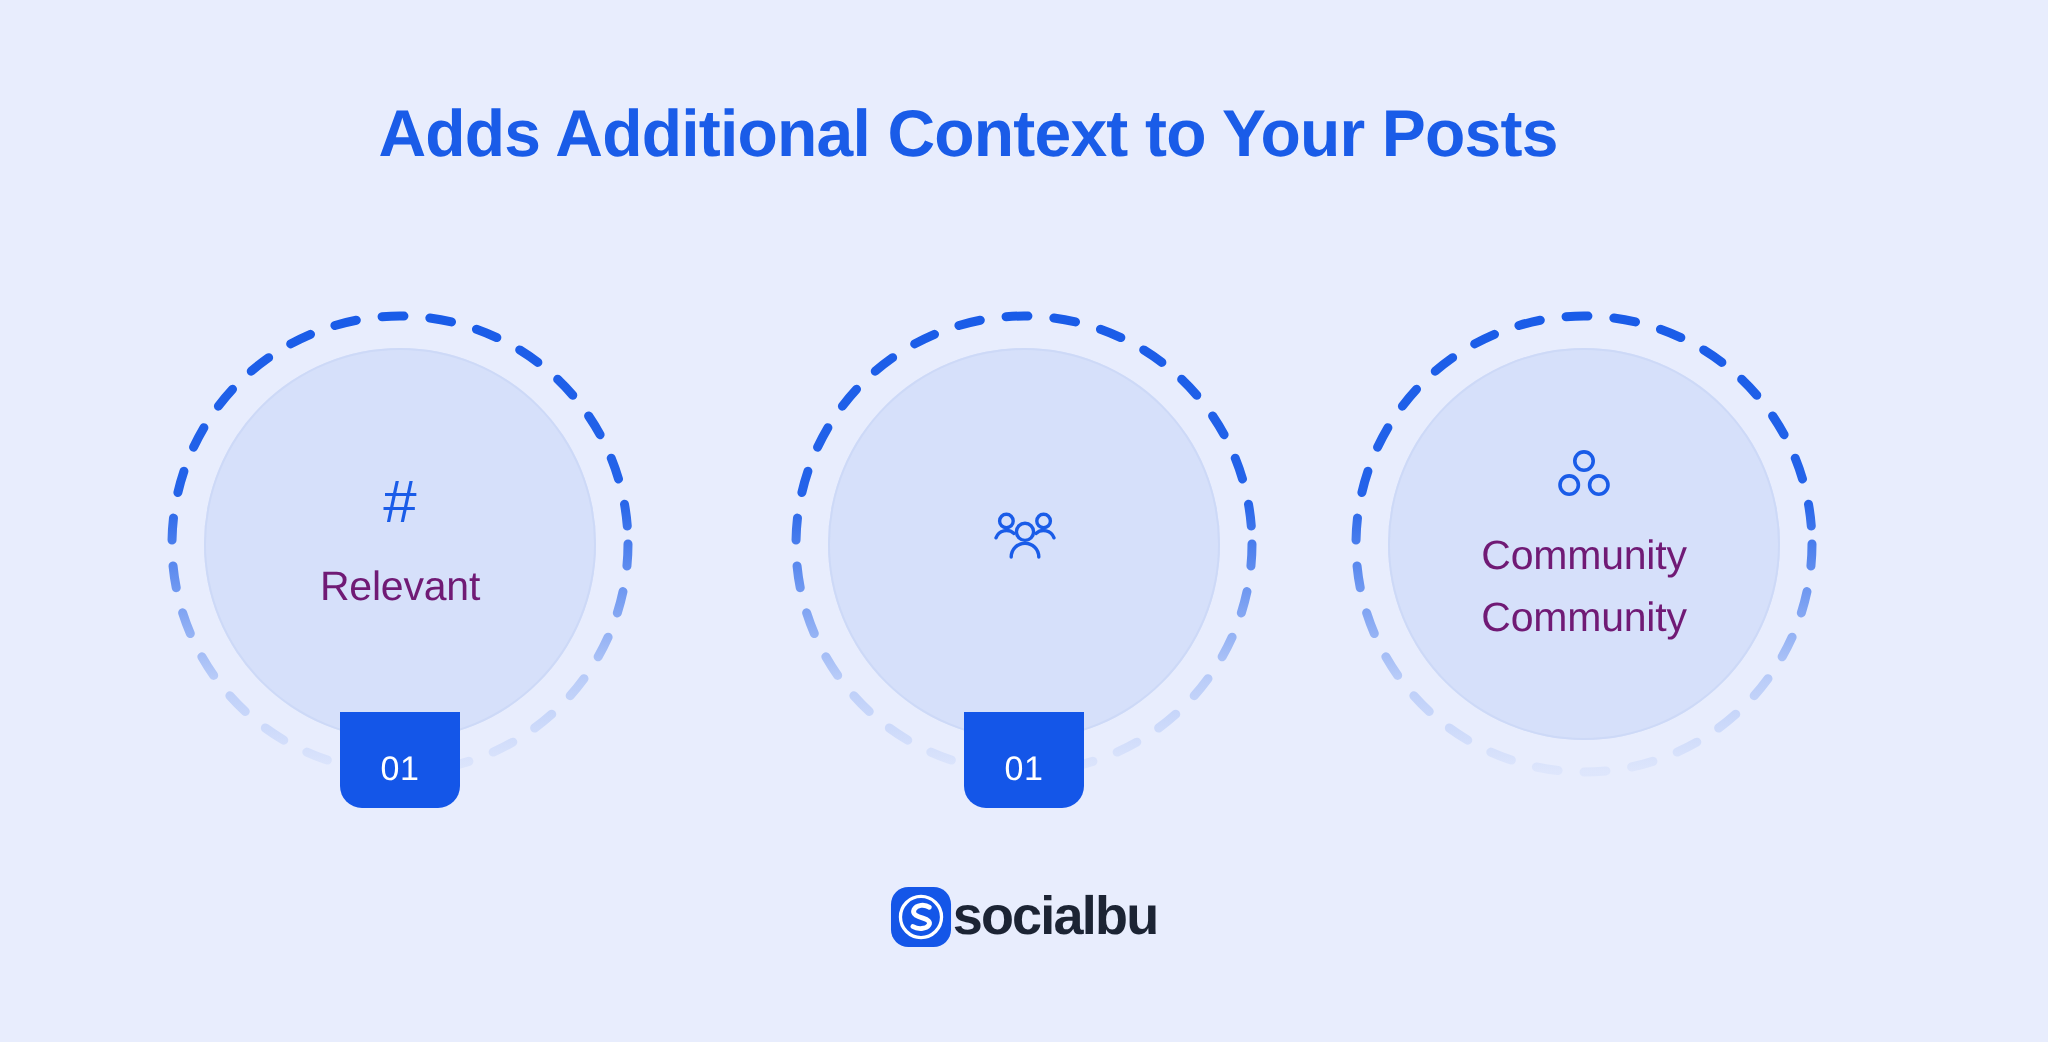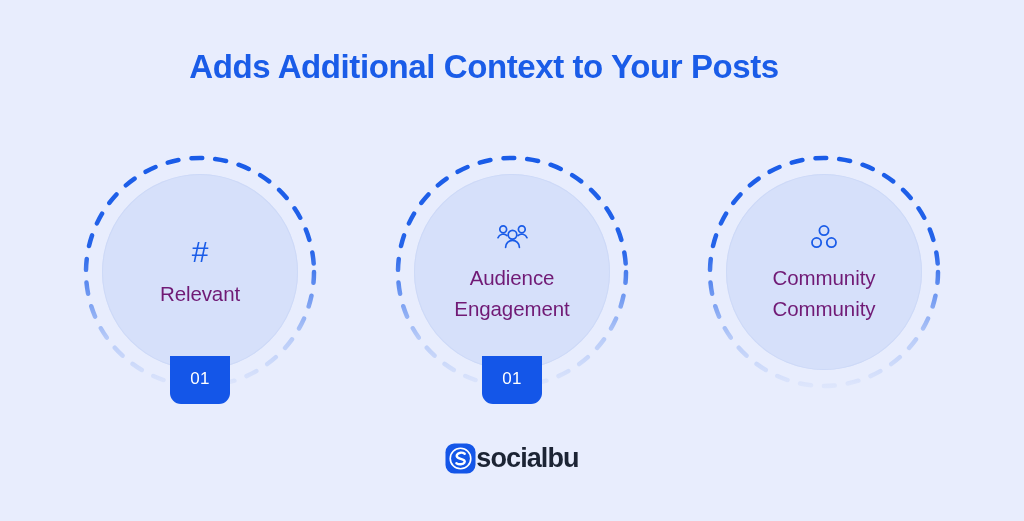--- a/index.html
+++ b/index.html
@@ -49,21 +49,21 @@
 
   .card {
     position: absolute;
     top: 0;
     width: 260px;
     height: 250px;
     margin-left: -130px;
   }
   .card.pos-0 { left: 200px; }
   .card.pos-1 { left: 512px; }
-  .card.pos-2 { left: 824px; }
+  .card.pos-2 { left: 792px; }
 
   
   .ring {
     position: absolute;
     top: 0;
     left: 50%;
     margin-left: -117px;
     width: 234px;
     height: 234px;
     pointer-events: none;
@@ -125,21 +125,21 @@
     top: 201px;
     left: 50%;
     margin-left: -30px;
     width: 60px;
     height: 48px;
     background: #1456e8;
     border-radius: 0 0 11px 11px;
     display: flex;
     align-items: flex-end;
     justify-content: center;
-    padding-bottom: 17px;
+    padding-bottom: 11px;
     box-sizing: border-box;
   }
   .tab-num {
     color: #ffffff;
     font-size: 17px;
     font-weight: 500;
     letter-spacing: 0.3px;
     line-height: 1;
   }
 
@@ -230,24 +230,20 @@
               <circle cx="6.2" cy="6.0" r="3.4"></circle>
               <path d="M1.0 14.4 a5.6 5.6 0 0 1 9.0 -2.2"></path>
 
               <circle cx="24.8" cy="6.0" r="3.4"></circle>
               <path d="M30.0 14.4 a5.6 5.6 0 0 0 -9.0 -2.2"></path>
 
               <circle cx="15.5" cy="11.4" r="4.3"></circle>
               <path d="M8.6 24.0 a6.9 6.9 0 0 1 13.8 0"></path>
             </svg>
           </div>
-          <div class="label">
-            <span>Audience</span>
-            <span class="l2">Engagement</span>
-          </div>
         </div>
       </div>
 
       <div class="tab">
         <span class="tab-num">01</span>
       </div>
     </div>
 
     <div class="card pos-2">
 

